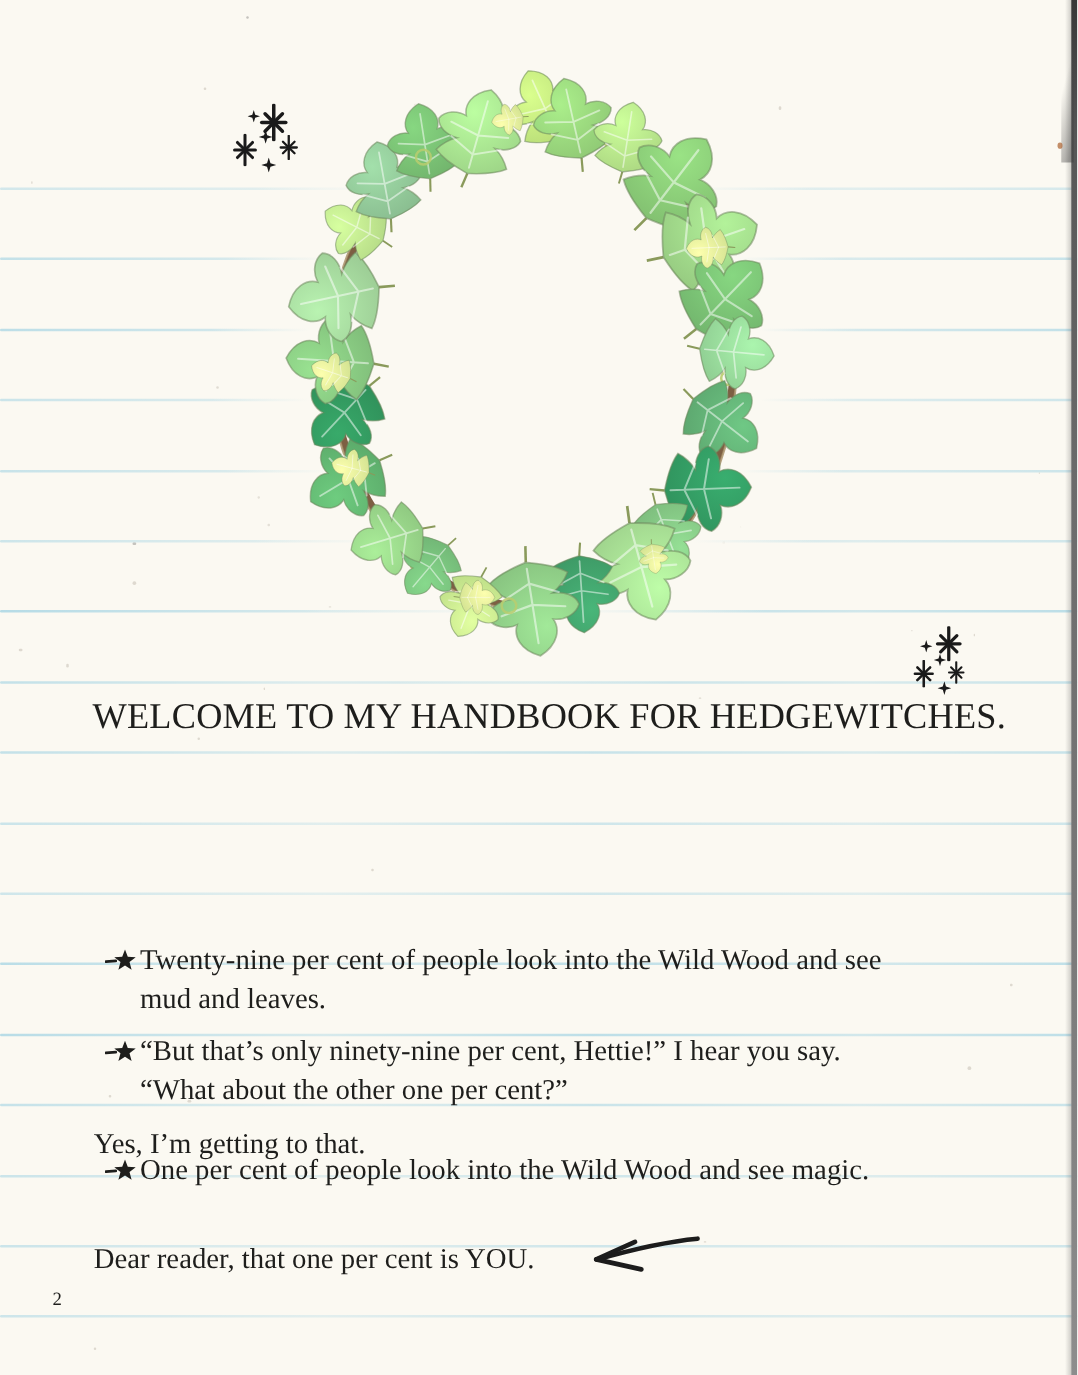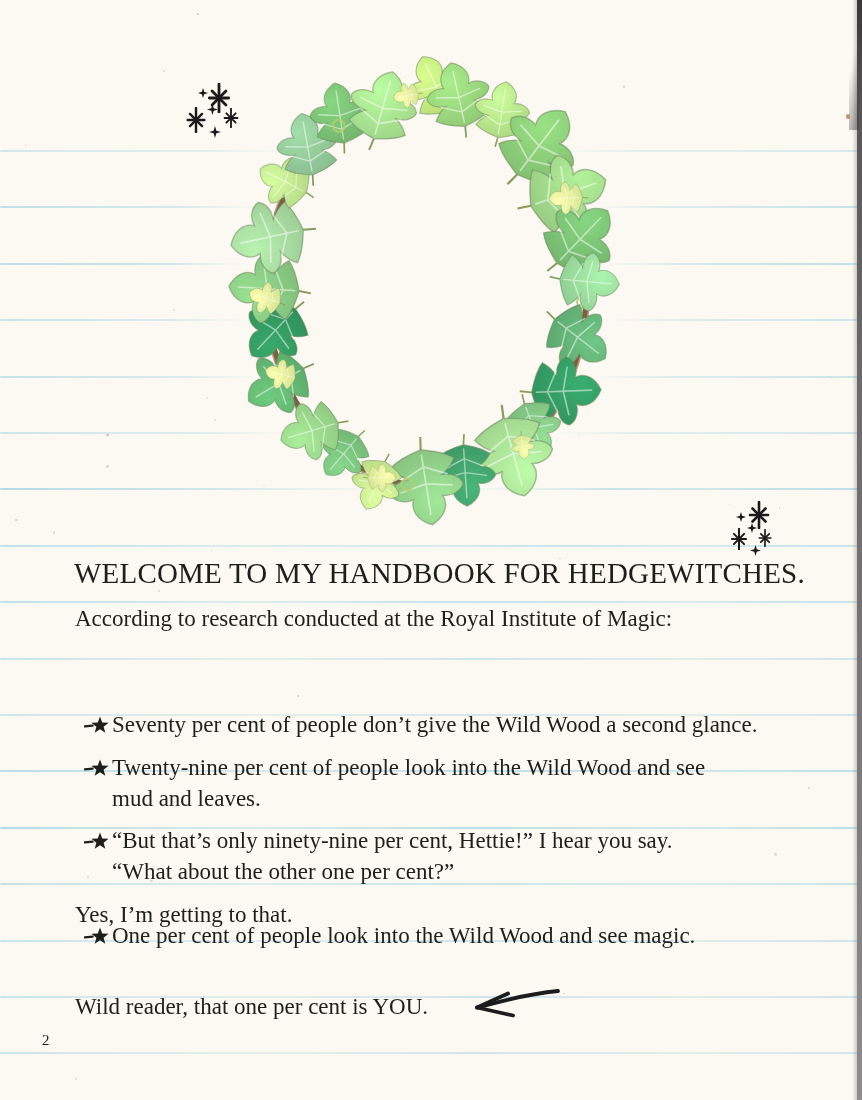--- a/index.html
+++ b/index.html
@@ -426,32 +426,22 @@
     <use href="#sp6" x="23" y="3" width="28" height="28"></use>
     <use href="#sp4" x="25" y="25" width="10" height="10"></use>
     <use href="#sp6" x="6" y="30" width="22" height="22"></use>
     <use href="#sp6" x="34" y="31" width="18" height="18"></use>
     <use href="#sp4" x="28" y="47" width="11" height="11"></use>
   </svg>
 
   <div class="heading">WELCOME TO MY HANDBOOK FOR HEDGEWITCHES.</div>
 
   <div class="block" style="top:603px">
-    <div class="tline">According to research conducted at the Royal Institute of Magic:</div>
-  </div>
-
-  <div class="bullet" style="top:709px">
-    <svg class="bstar" width="27" height="19" viewBox="0 0 27 19">
-      <path d="M16,0.5 L18.23,6.43 L24.56,6.72 L19.61,10.67 L21.29,16.78 L16,13.3 L10.71,16.78 L12.39,10.67 L7.44,6.72 L13.77,6.43 Z" fill="#1e1e1c"></path>
-      <line x1="0.8" y1="10.3" x2="8.6" y2="9.7" stroke="#1e1e1c" stroke-width="2.2" stroke-linecap="round"></line>
-    </svg>
-    <div class="lines">
-      <div class="tline">Seventy per cent of people don’t give the Wild Wood a second glance.</div>
-    </div>
-  </div>
+  </div>
+
 
   <div class="bullet" style="top:825px">
     <svg class="bstar" width="27" height="19" viewBox="0 0 27 19">
       <path d="M16,0.5 L18.23,6.43 L24.56,6.72 L19.61,10.67 L21.29,16.78 L16,13.3 L10.71,16.78 L12.39,10.67 L7.44,6.72 L13.77,6.43 Z" fill="#1e1e1c"></path>
       <line x1="0.8" y1="10.3" x2="8.6" y2="9.7" stroke="#1e1e1c" stroke-width="2.2" stroke-linecap="round"></line>
     </svg>
     <div class="lines">
       <div class="tline">“But that’s only ninety-nine per cent, Hettie!” I hear you say.</div>
       <div class="tline">“What about the other one per cent?”</div>
     </div>
@@ -476,21 +466,21 @@
     <svg class="bstar" width="27" height="19" viewBox="0 0 27 19">
       <path d="M16,0.5 L18.23,6.43 L24.56,6.72 L19.61,10.67 L21.29,16.78 L16,13.3 L10.71,16.78 L12.39,10.67 L7.44,6.72 L13.77,6.43 Z" fill="#1e1e1c"></path>
       <line x1="0.8" y1="10.3" x2="8.6" y2="9.7" stroke="#1e1e1c" stroke-width="2.2" stroke-linecap="round"></line>
     </svg>
     <div class="lines">
       <div class="tline">One per cent of people look into the Wild Wood and see magic.</div>
     </div>
   </div>
 
   <div class="block" style="top:991px">
-    <div class="tline">Wild reader, that one per cent is YOU.</div>
+    <div class="tline">Dear reader, that one per cent is YOU.</div>
   </div>
 
   <svg id="closing-arrow" width="110" height="38" viewBox="0 0 110 38">
     <g stroke="#1c1c1c" stroke-width="3.8" stroke-linecap="round" fill="none">
       <path d="M106,7 C84,9 56,15 26,23.5"></path>
       <path d="M25,23.5 L56,9.5"></path>
       <path d="M25,23.5 L61,31.5"></path>
     </g>
   </svg>
 

